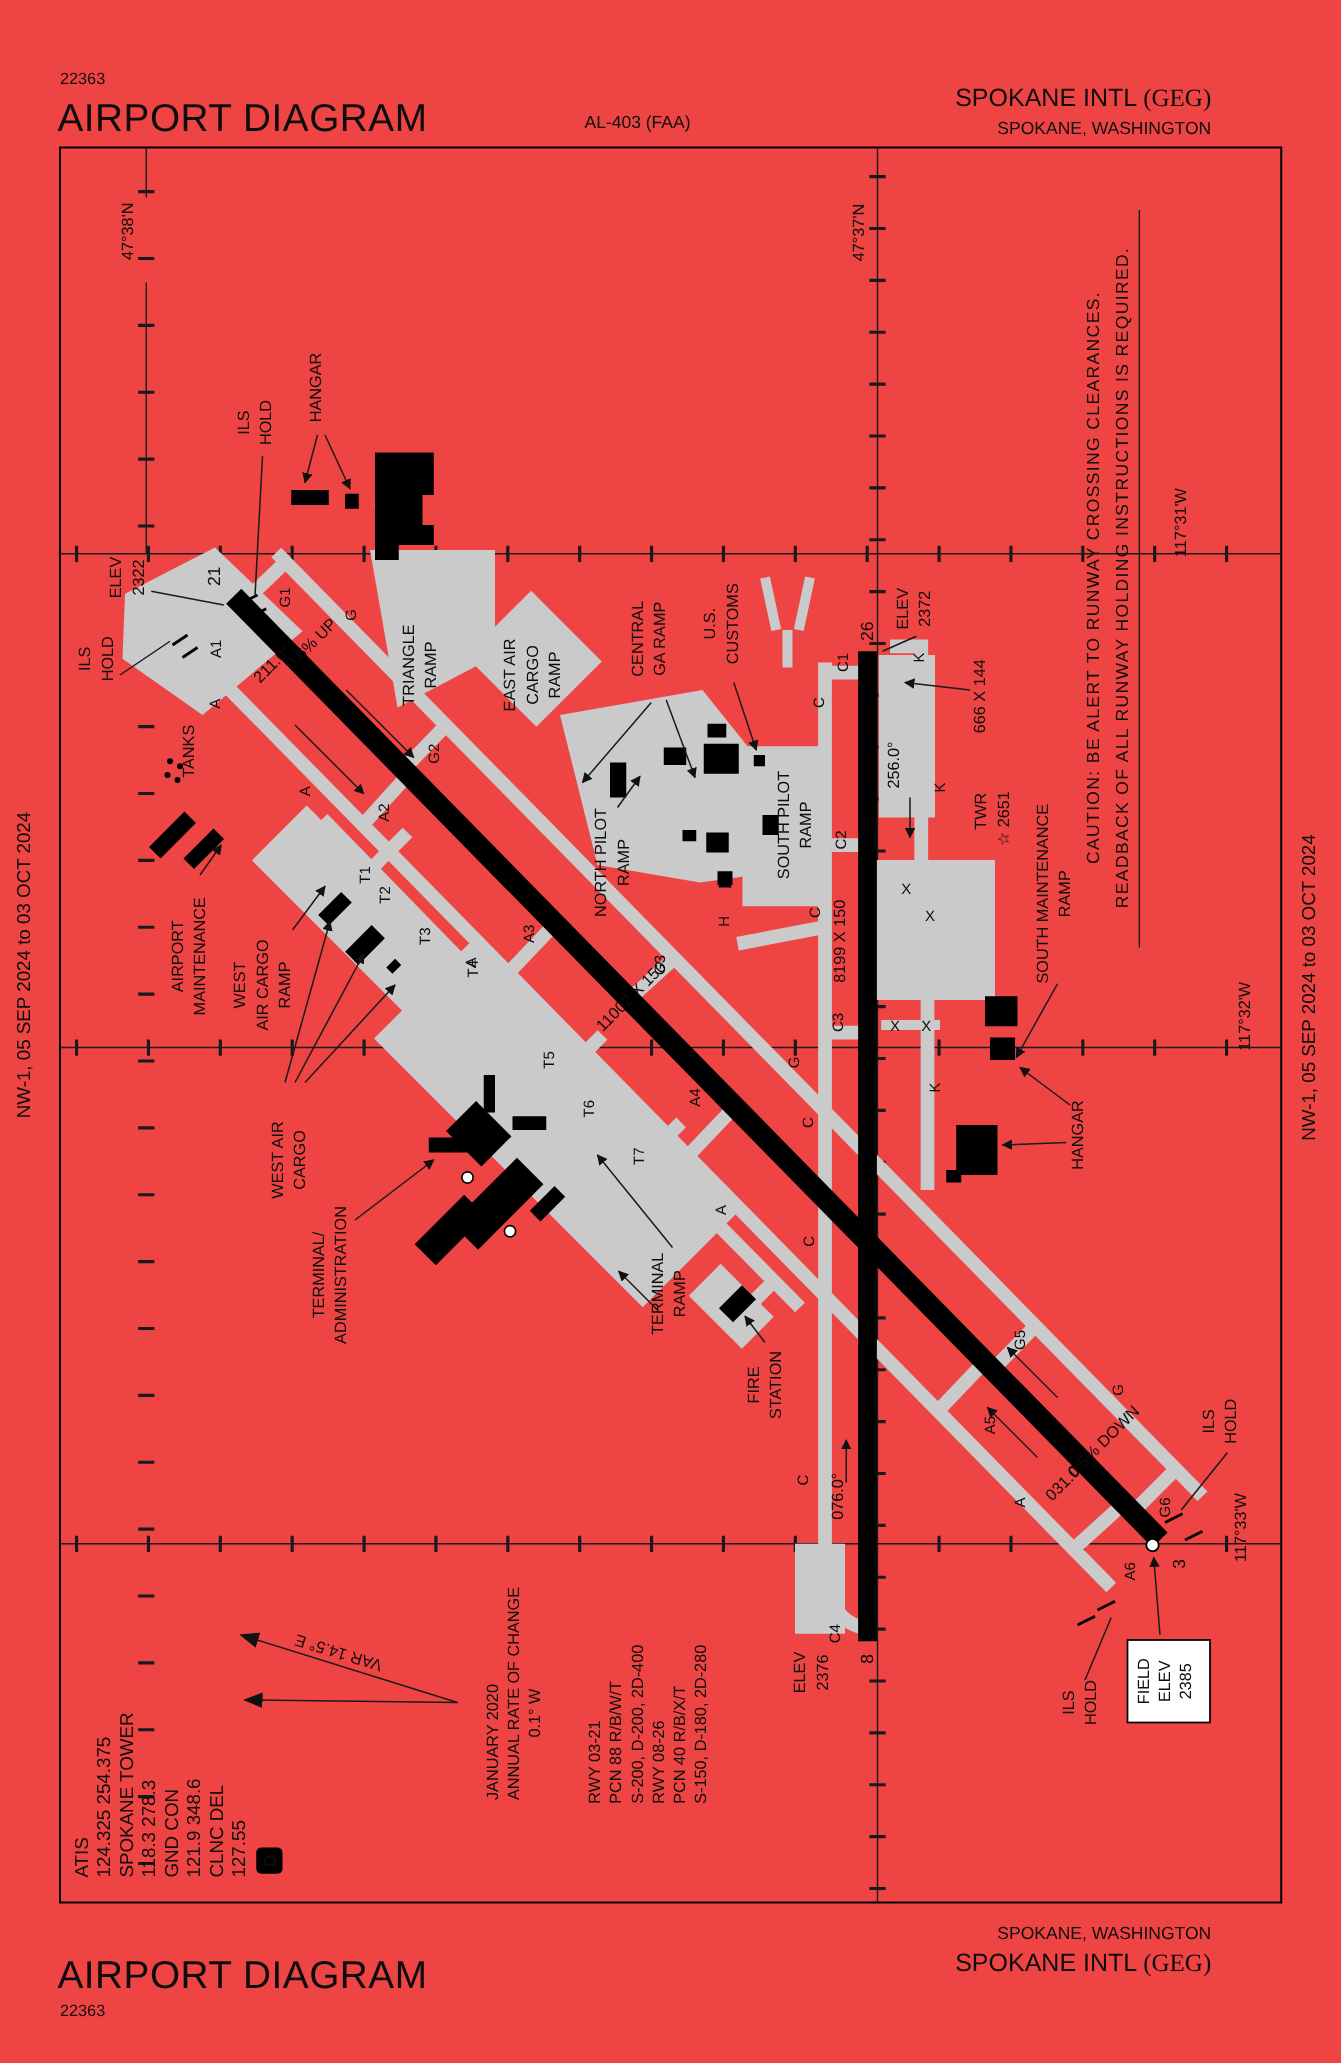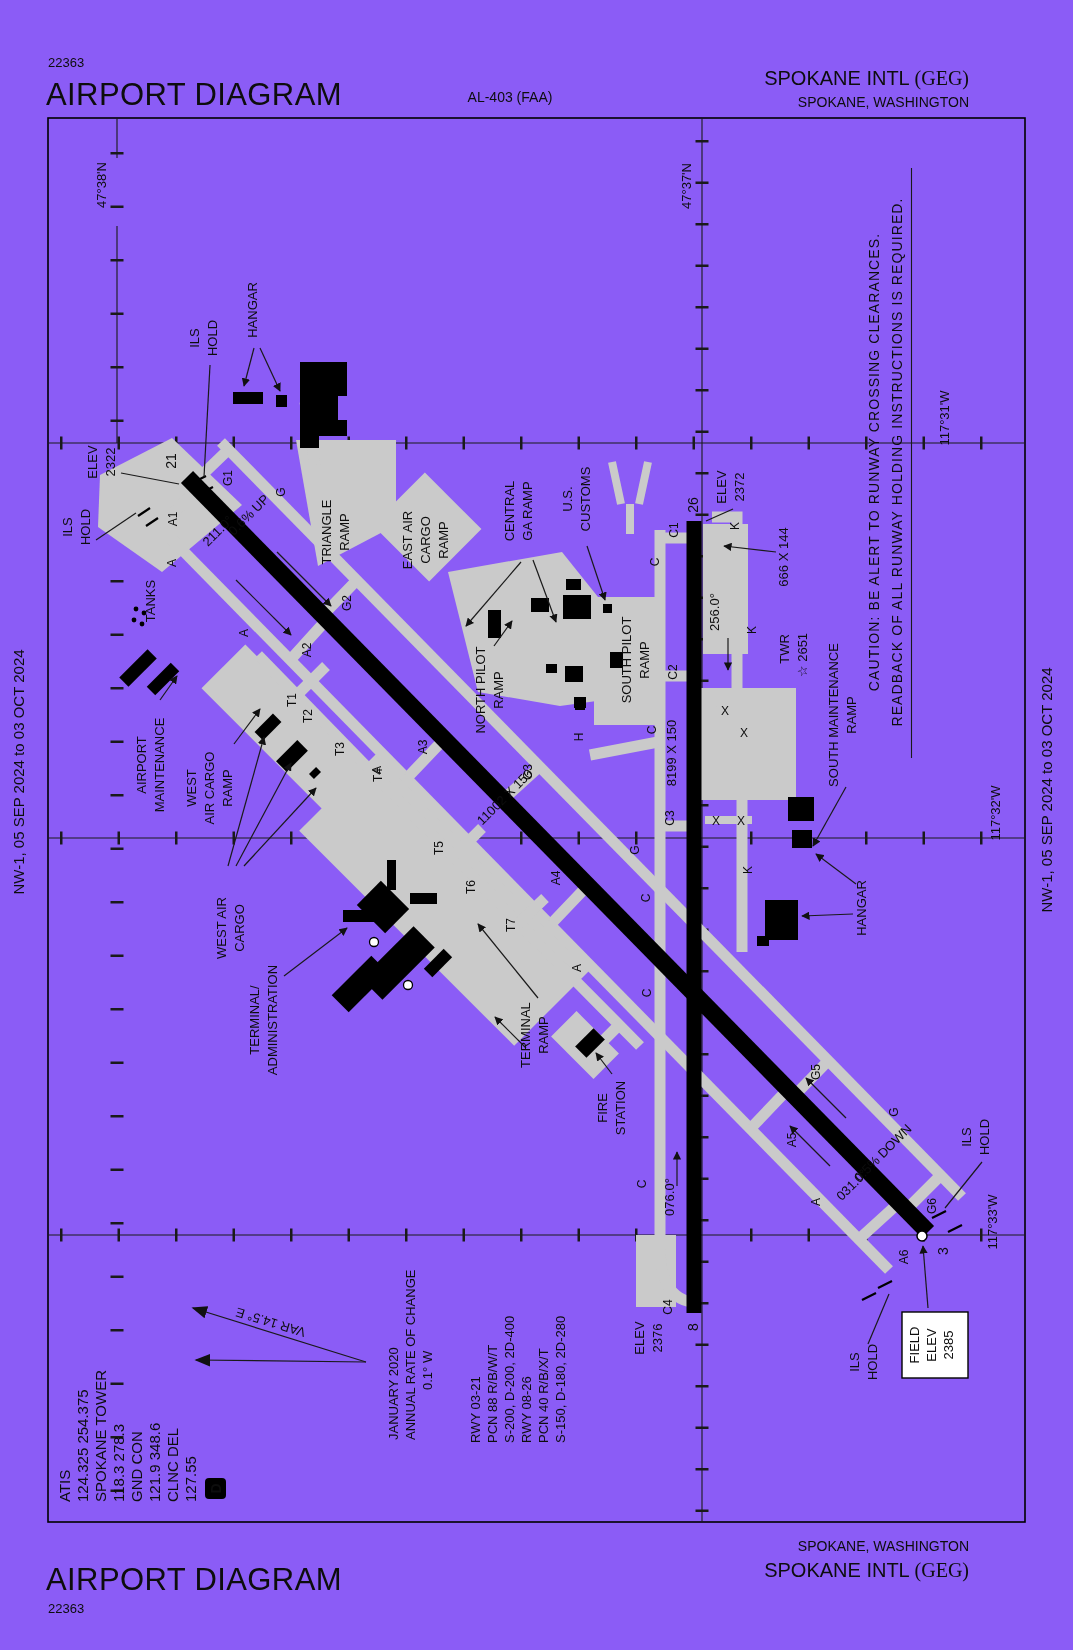--- a/index.html
+++ b/index.html
@@ -1,16 +1,16 @@
 <!DOCTYPE html>
 <html><head>
 <meta charset="utf-8">
 <style>
   html,body{margin:0;padding:0;background:#f2f2f2}
-  #page{position:relative;width:1073px;height:1650px;background:#8b5cf6;margin:0 auto;overflow:hidden}
+  #page{position:relative;width:1073px;height:1650px;background:#ef4444;margin:0 auto;overflow:hidden}
   svg{display:block}
   text{font-family:"Liberation Sans",sans-serif;fill:#0d0d0d}
   .lb{font-size:13px;text-anchor:middle}
   .sm{font-size:12px;text-anchor:middle}
   .n{font-size:14px;text-anchor:middle}
   .t15{font-size:15px}
   .t14{font-size:14px}
   .t13{font-size:13px}
   .big{font-size:31px;letter-spacing:.4px}
   .serif{font-family:"Liberation Serif",serif}

